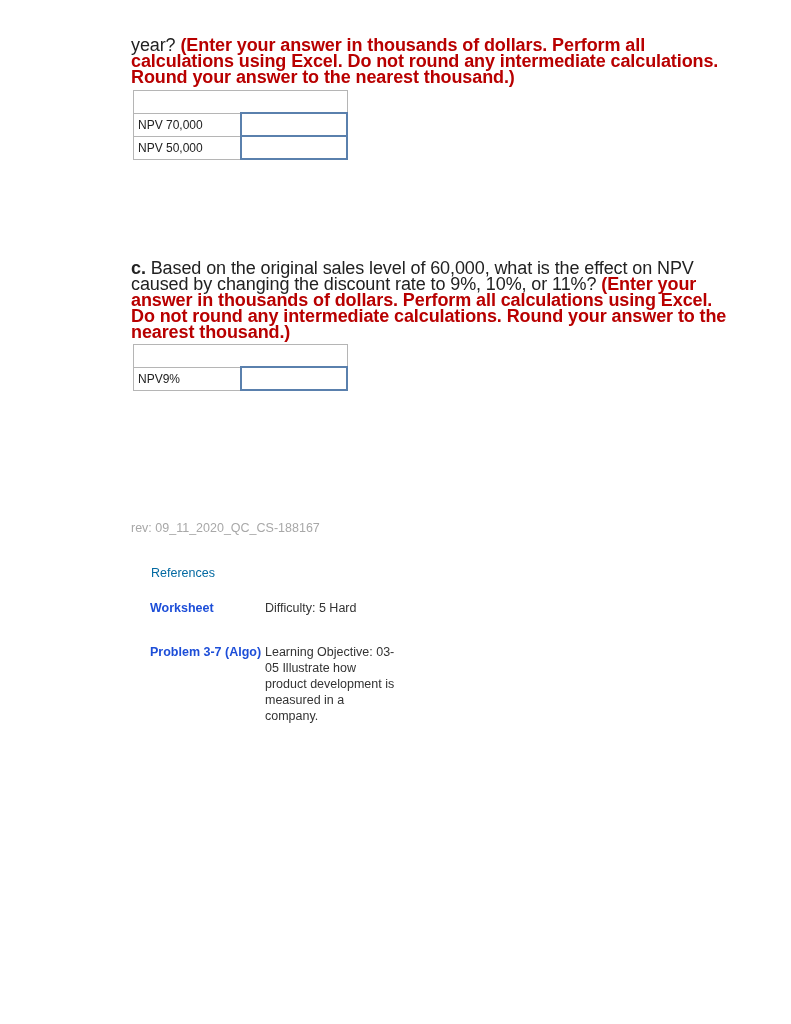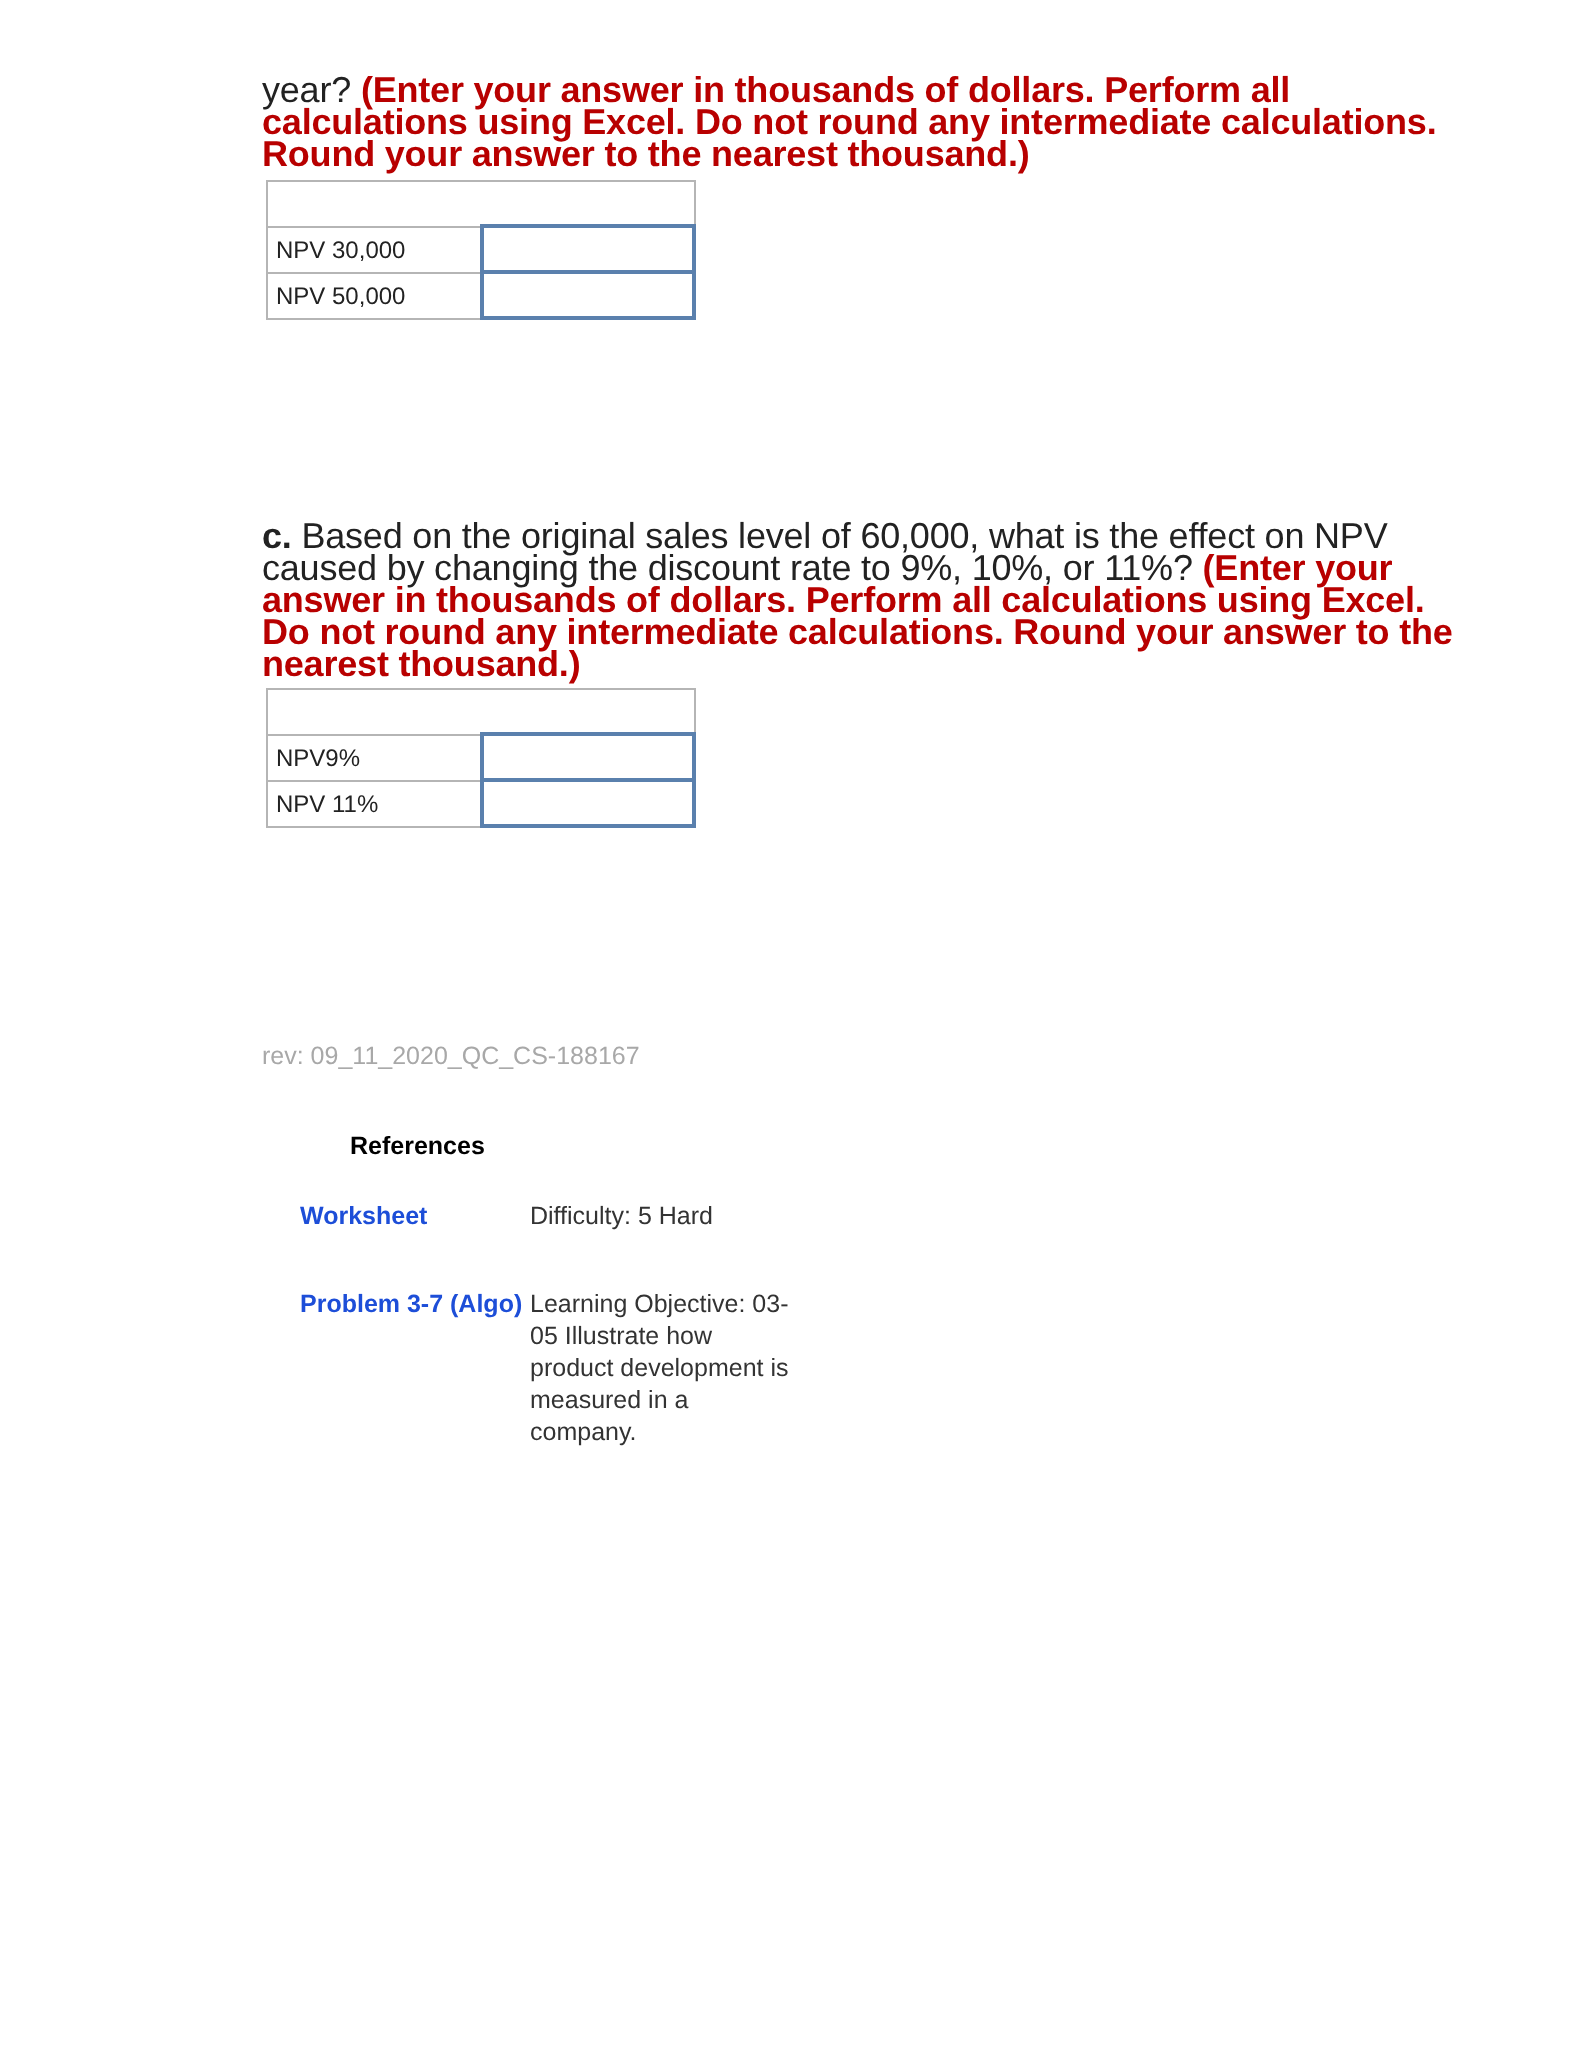--- a/index.html
+++ b/index.html
@@ -75,23 +75,22 @@
     left: 131px;
     top: 521px;
     font-size: 12.5px;
     color: #a8a8a8;
   }
   .refs-title {
     position: absolute;
     left: 151px;
     top: 566px;
     font-size: 12.5px;
-    font-weight: bold;
-    color: #000000;
-    margin-left: 24px;
+    font-weight: normal;
+    color: #0369a1;
   }
   .ref-row {
     position: absolute;
     left: 150px;
     font-size: 12.5px;
     line-height: 16px;
     display: flex;
   }
   .ref-key {
     width: 115px;
@@ -111,21 +110,21 @@
 <div class="para" id="para-b">
   <span>year? </span><span class="red">(Enter your answer in thousands of dollars. Perform all calculations using Excel.  Do not round any intermediate calculations. Round your answer to the nearest thousand.)</span>
 </div>
 
 <table class="answer-table" id="table-b">
   <tbody>
       <tr>
     <td class="header-cell" colspan="2"></td>
   </tr>
   <tr>
-    <td class="label-cell">NPV 30,000</td>
+    <td class="label-cell">NPV 70,000</td>
     <td class="input-cell">
       <input type="text" value="" style="">
     </td>
   </tr>
   <tr>
     <td class="label-cell">NPV 50,000</td>
     <td class="input-cell">
       <input type="text" value="" style="">
     </td>
   </tr>
@@ -140,26 +139,20 @@
   <tbody>
       <tr>
     <td class="header-cell" colspan="2"></td>
   </tr>
   <tr>
     <td class="label-cell">NPV9%</td>
     <td class="input-cell">
       <input type="text" value="" style="">
     </td>
   </tr>
-  <tr>
-    <td class="label-cell">NPV 11%</td>
-    <td class="input-cell">
-      <input type="text" value="" style="">
-    </td>
-  </tr>
 </tbody>
   </table>
 
 <div class="rev">rev: 09_11_2020_QC_CS-188167</div>
 
 <div class="refs-title">References</div>
 
 <div class="ref-row" id="ref-worksheet">
   <div class="ref-key">Worksheet</div>
   <div class="ref-val">Difficulty: 5 Hard</div>

